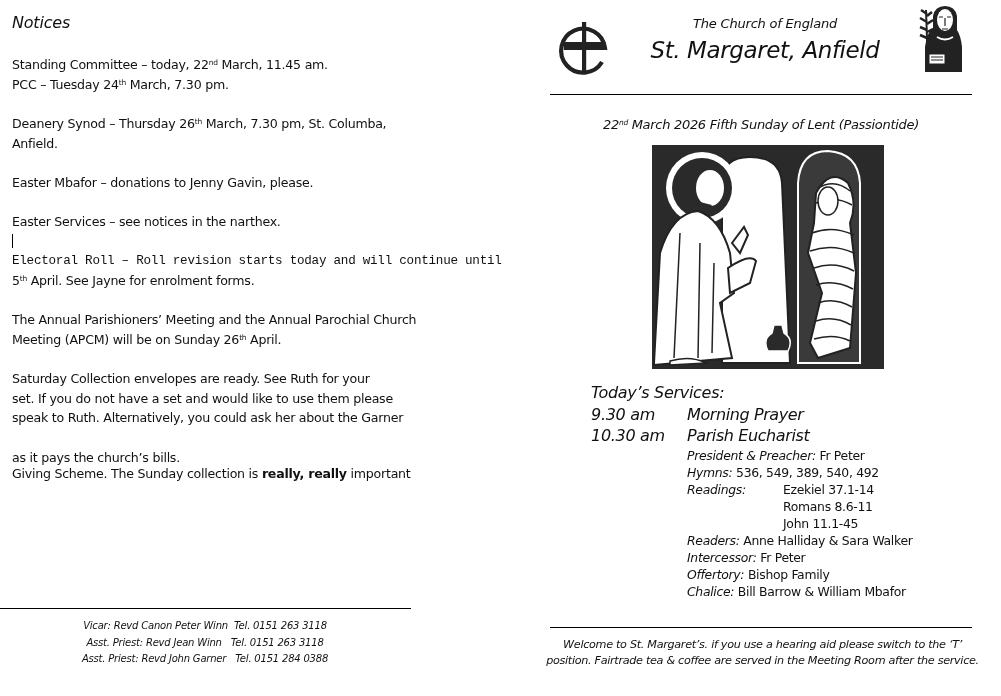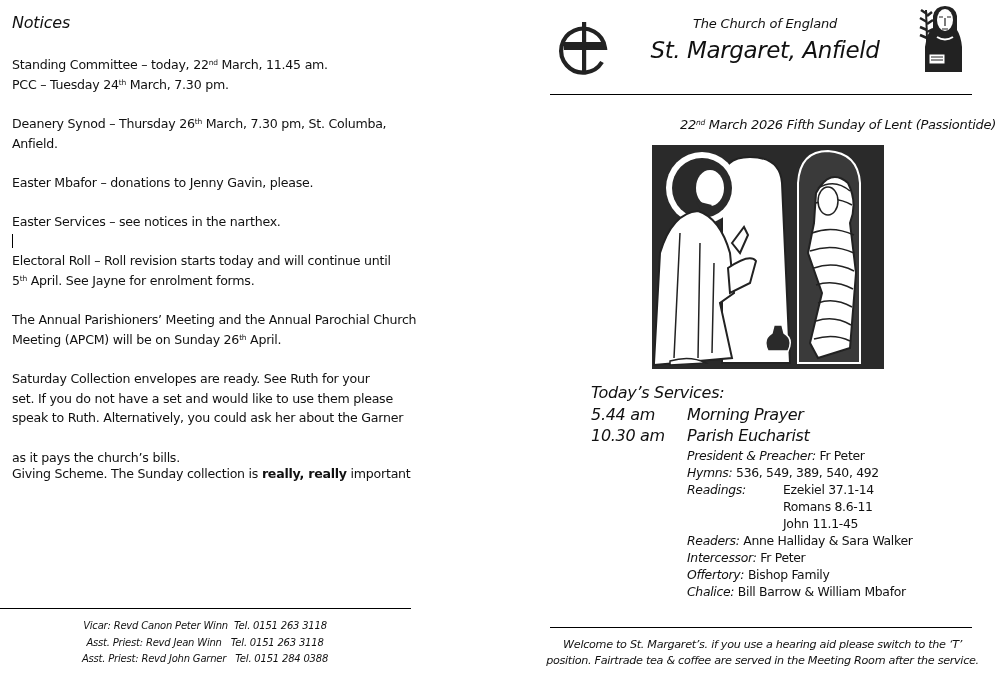--- a/index.html
+++ b/index.html
@@ -34,21 +34,21 @@
   
   .coe-subtitle {
     left: 600px; width: 330px; top: 16px; text-align: center;
     font-size: 13px; font-style: italic; letter-spacing: -0.2px;
   }
   .church-name {
     left: 600px; width: 330px; top: 37px; text-align: center;
     font-size: 23px; font-style: italic; letter-spacing: -0.4px;
   }
   .service-date {
-    left: 574px; width: 422px; top: 117px; text-align: right;
+    left: 550px; width: 422px; top: 117px; text-align: center;
     font-size: 13px; font-style: italic; letter-spacing: -0.3px; white-space: nowrap;
   }
   .coe-logo { left: 556px; top: 17px; width: 56px; height: 60px; }
   .saint-logo { left: 917px; top: 2px; width: 46px; height: 72px; }
   .illustration { left: 650px; top: 143px; width: 236px; height: 230px; }
 
   .services-heading {
     left: 591px; top: 383px; font-size: 16px; font-style: italic; letter-spacing: -0.3px;
   }
   .svc-time {
@@ -73,21 +73,21 @@
 <div>
   <div class="abs notices-title">Notices</div>
 
   <div id="notices-container">
       <div class="notice-line" style="top: 57px;">Standing Committee – today, 22<sup>nd</sup> March, 11.45 am.</div>
       <div class="notice-line" style="top: 77px;">PCC – Tuesday 24<sup>th</sup> March, 7.30 pm.</div>
       <div class="notice-line" style="top: 116px;">Deanery Synod – Thursday 26<sup>th</sup> March, 7.30 pm, St. Columba,</div>
       <div class="notice-line" style="top: 136px;">Anfield.</div>
       <div class="notice-line" style="top: 175px;">Easter Mbafor – donations to Jenny Gavin, please.</div>
       <div class="notice-line" style="top: 214px;">Easter Services – see notices in the narthex.</div>
-      <div class="notice-line" style="top: 253px;">Electoral Roll – Roll revision starts today and will continue until</div>
+      <div class="notice-line" style="top: 253px; font-family: Liberation Mono, monospace;">Electoral Roll – Roll revision starts today and will continue until</div>
       <div class="notice-line" style="top: 273px;">5<sup>th</sup> April. See Jayne for enrolment forms.</div>
       <div class="notice-line" style="top: 312px;">The Annual Parishioners’ Meeting and the Annual Parochial Church</div>
       <div class="notice-line" style="top: 332px;">Meeting (APCM) will be on Sunday 26<sup>th</sup> April.</div>
       <div class="notice-line" style="top: 371px;">Saturday Collection envelopes are ready. See Ruth for your</div>
       <div class="notice-line" style="top: 391px;">set. If you do not have a set and would like to use them please</div>
       <div class="notice-line" style="top: 410px;">speak to Ruth. Alternatively, you could ask her about the Garner</div>
       <div class="notice-line" style="top: 430px; margin-top: 36px;">Giving Scheme. The Sunday collection is <b>really, really</b> important</div>
       <div class="notice-line" style="top: 450px;">as it pays the church’s bills.</div>
     </div>
 
@@ -164,21 +164,21 @@
     </g>
     <ellipse cx="178" cy="58" rx="10" ry="14" fill="#fff" stroke="#222" stroke-width="1.5"></ellipse>
 
     <path d="M118 208 Q112 196 122 190 L124 182 L132 182 L134 190 Q144 196 138 208 Z" fill="#2a2a2a" stroke="#fff" stroke-width="1.5"></path>
 
     <path d="M20 218 Q40 212 56 220 L20 222 Z" fill="#fff" stroke="#222" stroke-width="1.5"></path>
   </svg>
 
   <div class="abs services-heading">Today’s Services:</div>
 
-  <div class="svc-time" style="top:405px;">5.44 am</div>
+  <div class="svc-time" style="top:405px;">9.30 am</div>
   <div class="svc-name" style="top:405px;">Morning Prayer</div>
   <div class="svc-time" style="top:426px;">10.30 am</div>
   <div class="svc-name" style="top:426px;text-align:center;">Parish Eucharist</div>
 
   <div class="detail" style="top:448px;">
     <span class="lbl">President &amp; Preacher:</span>
     <span>Fr Peter</span>
   </div>
   <div class="detail" style="top:465px;">
     <span class="lbl">Hymns:</span>

